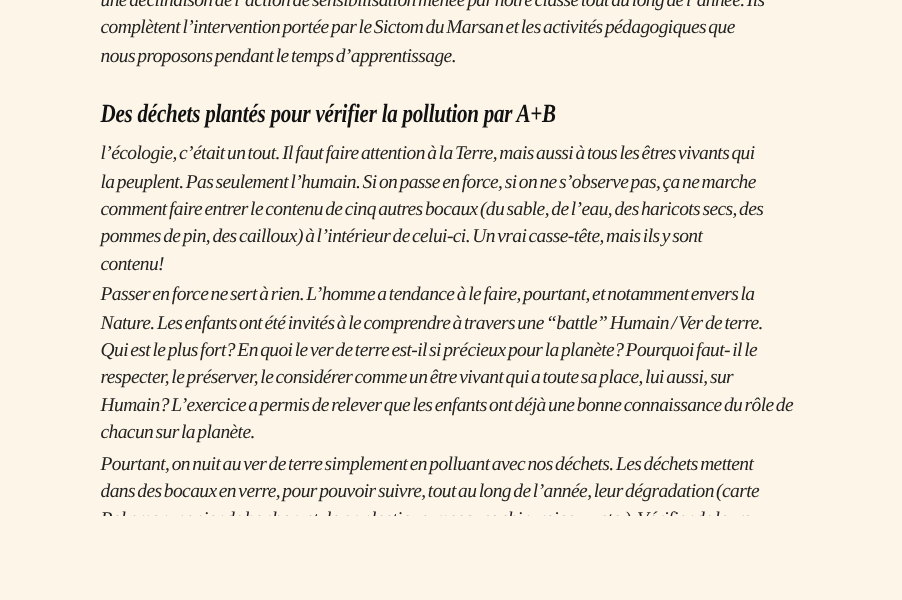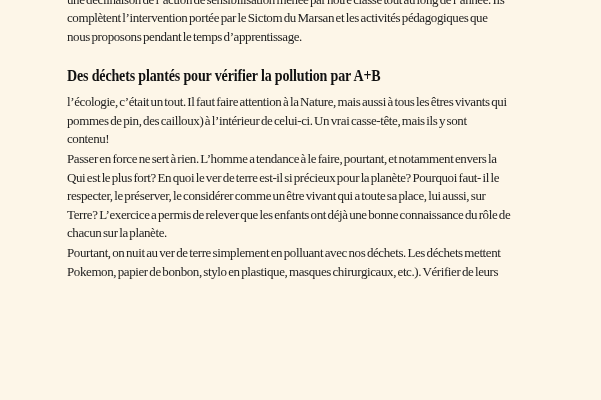--- a/index.html
+++ b/index.html
@@ -9,20 +9,21 @@
     overflow: hidden;
     background: #fdf6e8;
     font-family: "Liberation Serif", "DejaVu Serif", serif;
     color: #222222;
   }
   .page {
     width: 601px;
     height: 344px;
     overflow: hidden;
     position: relative;
+    font-style: italic;
   }
   .article {
     position: relative;
     top: -9px;
     margin-left: 67px;
     width: 474px;
   }
   .para { margin: 0 0 2px 0; }
   .line {
     white-space: pre;
@@ -49,32 +50,36 @@
 
     <div class="para">
         <div class="line">une déclinaison de l’action de sensibilisation menée par notre classe tout au long de l’année. Ils</div>
         <div class="line">complètent l’intervention portée par le Sictom du Marsan et les activités pédagogiques que</div>
         <div class="line">nous proposons pendant le temps d’apprentissage.</div>
       </div>
 
     <h2 class="section-heading" style="color: rgb(17, 17, 17); transform-origin: left center; transform: scaleX(0.801688);">Des déchets plantés pour vérifier la pollution par A+B</h2>
 
     <div class="para">
-        <div class="line">l’écologie, c’était un tout. Il faut faire attention à la Nature, mais aussi à tous les êtres vivants qui</div>
+        <div class="line">l’écologie, c’était un tout. Il faut faire attention à la Terre, mais aussi à tous les êtres vivants qui</div>
+        <div class="line">la peuplent. Pas seulement l’humain. Si on passe en force, si on ne s’observe pas, ça ne marche</div>
+        <div class="line">comment faire entrer le contenu de cinq autres bocaux (du sable, de l’eau, des haricots secs, des</div>
         <div class="line">pommes de pin, des cailloux) à l’intérieur de celui-ci. Un vrai casse-tête, mais ils y sont</div>
         <div class="line">contenu!</div>
       </div>
 
     <div class="para">
         <div class="line">Passer en force ne sert à rien. L’homme a tendance à le faire, pourtant, et notamment envers la</div>
+        <div class="line">Nature. Les enfants ont été invités à le comprendre à travers une “battle” Humain / Ver de terre.</div>
         <div class="line">Qui est le plus fort? En quoi le ver de terre est-il si précieux pour la planète? Pourquoi faut- il le</div>
         <div class="line">respecter, le préserver, le considérer comme un être vivant qui a toute sa place, lui aussi, sur</div>
-        <div class="line">Terre? L’exercice a permis de relever que les enfants ont déjà une bonne connaissance du rôle de</div>
+        <div class="line">Humain? L’exercice a permis de relever que les enfants ont déjà une bonne connaissance du rôle de</div>
         <div class="line">chacun sur la planète.</div>
       </div>
 
     <div class="para">
         <div class="line">Pourtant, on nuit au ver de terre simplement en polluant avec nos déchets. Les déchets mettent</div>
+        <div class="line">dans des bocaux en verre, pour pouvoir suivre, tout au long de l’année, leur dégradation (carte</div>
         <div class="line">Pokemon, papier de bonbon, stylo en plastique, masques chirurgicaux, etc.). Vérifier de leurs</div>
       </div>
 
   </div>
 </div>
 
 </body></html>

